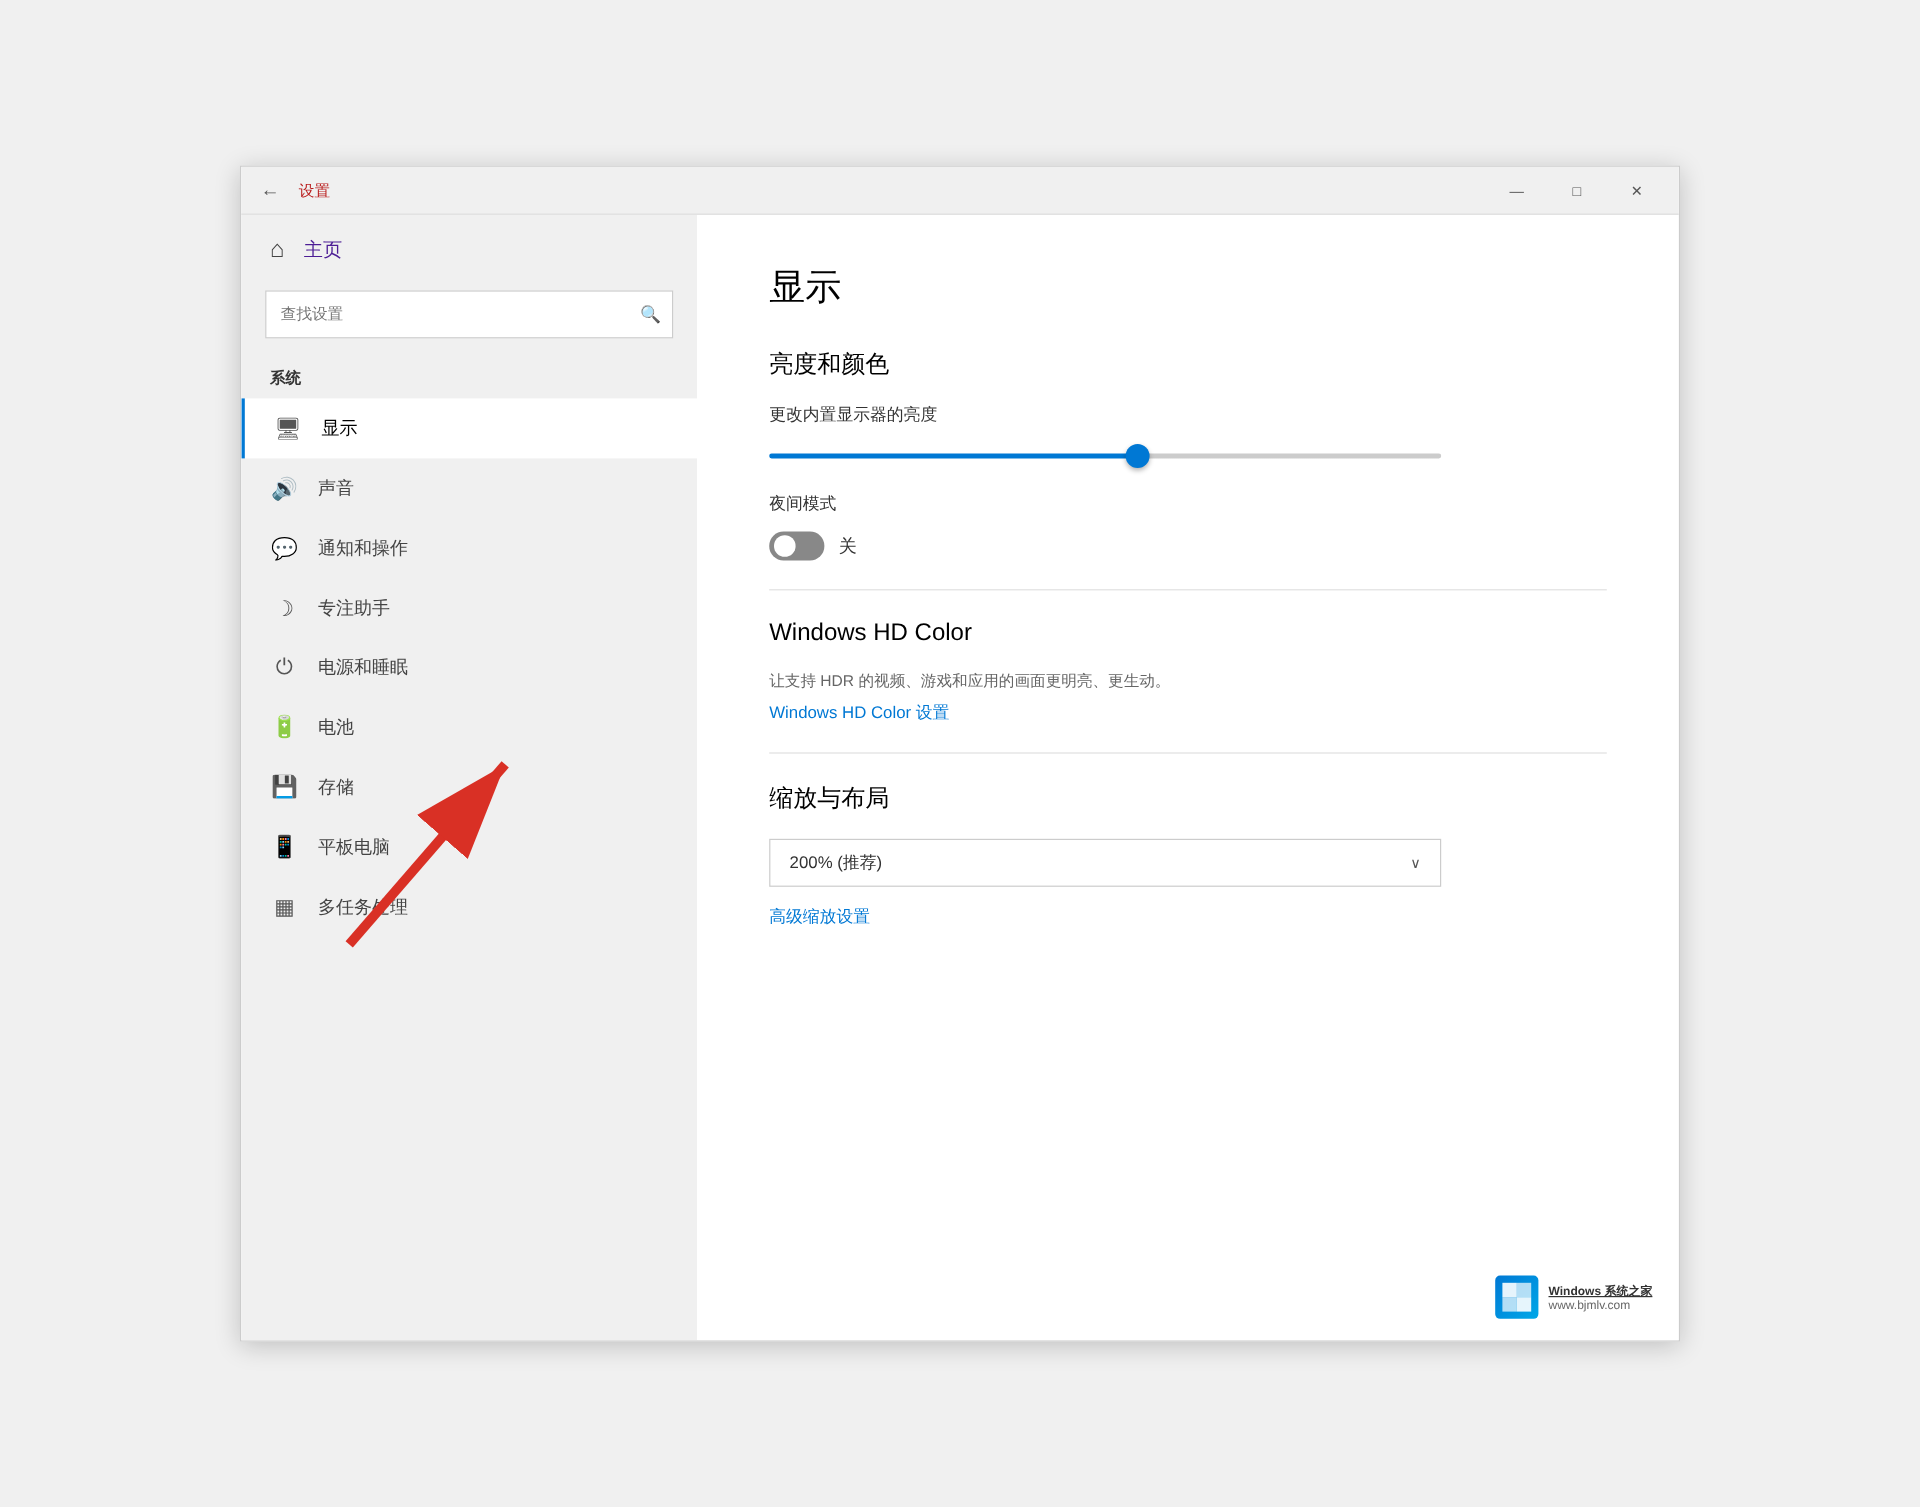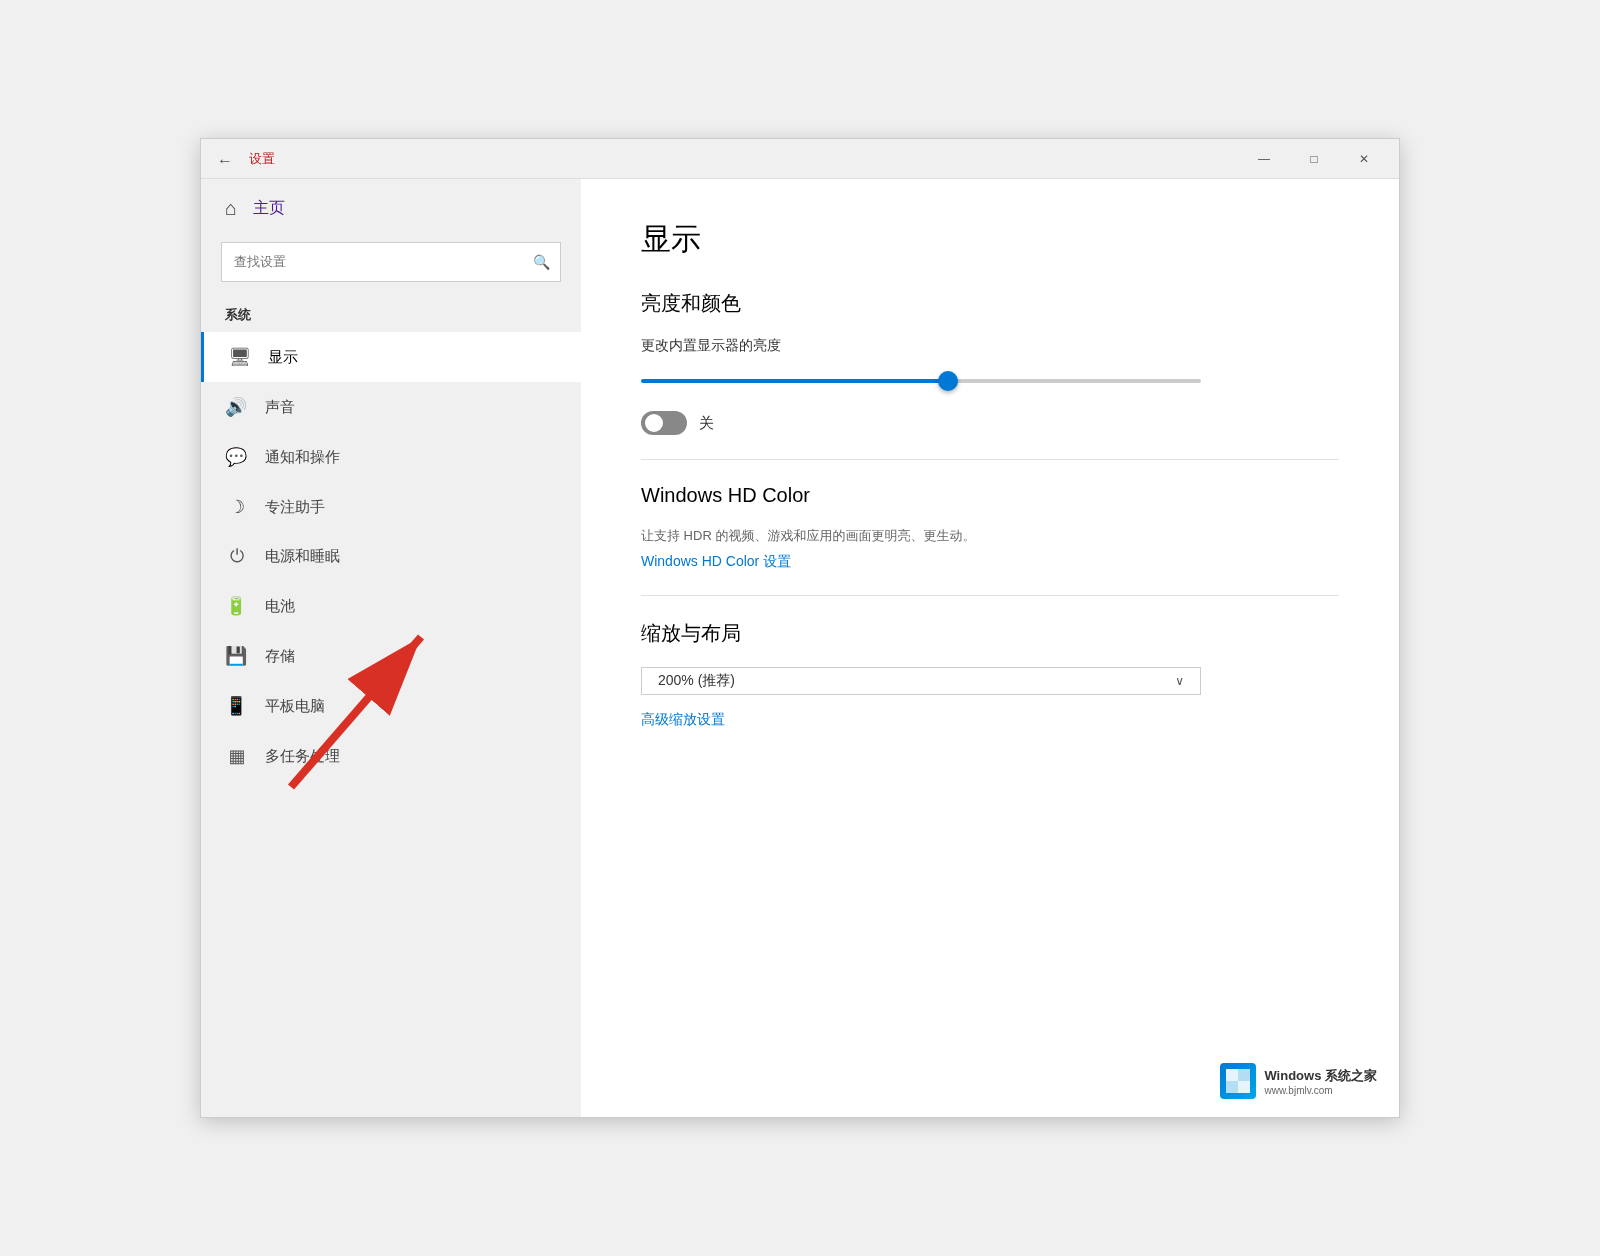--- a/index.html
+++ b/index.html
@@ -249,21 +249,21 @@
     .hdr-desc {
       font-size: 13px;
       color: #666;
       margin-bottom: 8px;
     }
 
     
     .dropdown {
       width: 100%;
       max-width: 560px;
-      height: 28px;
+      height: 40px;
       border: 1px solid #ccc;
       background: #fff;
       display: flex;
       align-items: center;
       justify-content: space-between;
       padding: 0 16px;
       cursor: pointer;
       margin-bottom: 16px;
     }
     .dropdown-value {
@@ -294,23 +294,24 @@
       border-radius: 4px;
       display: flex;
       align-items: center;
       justify-content: center;
     }
     .watermark-text {
       display: flex;
       flex-direction: column;
     }
     .watermark-line1 {
-      font-size: 13px;
+      font-size: 10px;
       color: #333;
       font-weight: bold;
+      text-decoration: underline;
     }
     .watermark-line2 {
       font-size: 10px;
       color: #666;
     }
   </style>
 </head>
 <body>
 
 <div class="window">
@@ -382,20 +383,21 @@
       <h1 class="page-title">显示</h1>
 
       <h2 class="section-title">亮度和颜色</h2>
 
       <p class="setting-label">更改内置显示器的亮度</p>
 
       <div class="slider-container">
         <input type="range" min="0" max="100" value="55" style="width: 100%; max-width: 560px;">
       </div>
 
+      <p class="setting-label">夜间模式</p>
 
       <div class="toggle-row">
         <div class="toggle-switch off">
           <div class="toggle-knob"></div>
         </div>
         <span class="toggle-label">关</span>
       </div>
 
 
       <hr class="section-divider">

